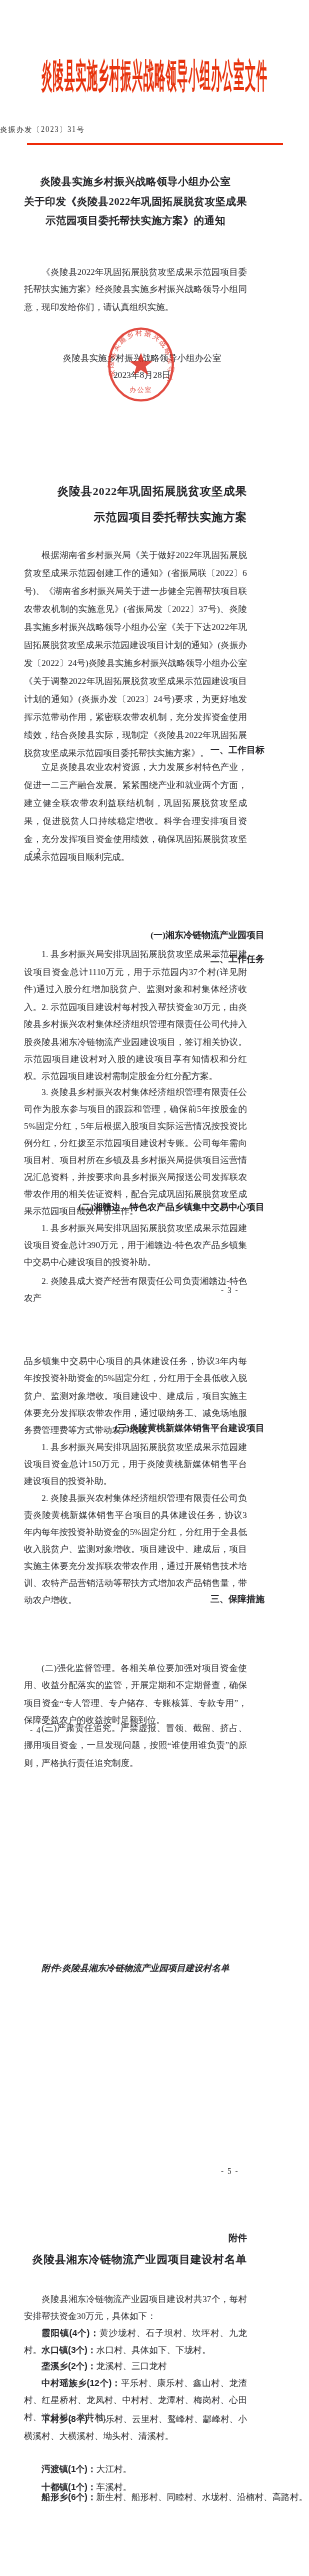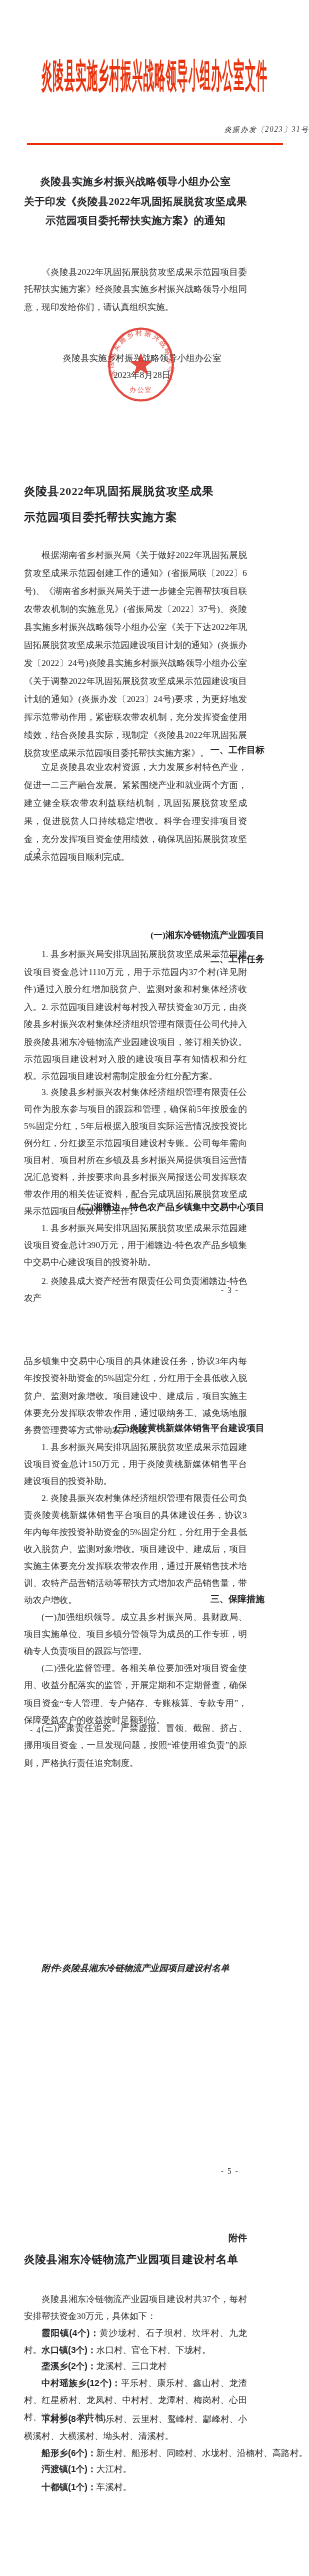--- a/index.html
+++ b/index.html
@@ -2,39 +2,39 @@
 <html style="font-size:8.2px"><head>
 <meta charset="utf-8">
 <style>
   html,body{margin:0;padding:0;background:#ffffff;}
   #page{position:relative;width:309px;height:2642px;background:#ffffff;overflow:hidden;
         font-family:"Liberation Serif","DejaVu Serif",serif;color:#26262a;}
   .abs{position:absolute;left:0;width:309px;}
   .content{position:absolute;left:24px;width:223px;text-align:right;}
   .red-head{top:56px;text-align:center;font-weight:bold;font-size:10.8px;letter-spacing:0.5px;
             color:#e8350f;transform:scaleY(3.1);transform-origin:50% 0;white-space:nowrap;}
-  .doc-num{top:125px;text-align:right;font-size:7.2px;letter-spacing:1px;color:#2b2b2b;font-style:italic;}
+  .doc-num{top:125px;text-align:left;font-size:7.2px;letter-spacing:1px;color:#2b2b2b;}
   .red-rule{position:absolute;left:27px;top:143px;width:256px;height:1.5px;background:#ee2b09;}
   .n-title{top:172px;left:18px;width:235px;position:absolute;text-align:center;font-weight:bold;
            font-size:10.3px;line-height:19.6px;letter-spacing:0.3px;}
   .body-par{font-size:8.8px;line-height:17px;text-align:justify;text-justify:inter-ideograph;}
   .lh335{line-height:17.3px;}
   .lh34{line-height:17.5px;}
   .lh345{line-height:18px;}
   .ind{text-indent:2em;}
   .sig{text-align:center;font-size:8.8px;line-height:17px;position:absolute;left:24px;width:236px;}
   .h-black{font-family:"Liberation Sans","DejaVu Sans",sans-serif;font-weight:bold;
            font-size:9px;line-height:15.5px;padding-left:17.5px;}
   .sub-h{font-weight:bold;font-size:9px;line-height:15.5px;padding-left:17.5px;}
-  .big-title{font-weight:bold;font-size:11.3px;line-height:13.4px;text-align:left;letter-spacing:0.5px;}
+  .big-title{font-weight:bold;font-size:11.3px;line-height:13.4px;text-align:right;letter-spacing:0.5px;}
   .foot{font-size:7.7px;line-height:8.2px;letter-spacing:1px;color:#222;}
   .foot-l{left:30px;position:absolute;}
   .foot-r{position:absolute;left:24px;width:223px;text-align:right;padding-right:8.2px;box-sizing:border-box;}
   .town{font-family:"Liberation Sans","DejaVu Sans",sans-serif;font-weight:bold;}
-  .nowrap{white-space:nowrap;text-align:left;}
+  .nowrap{white-space:nowrap;text-align:left;margin-top:44px;}
   .attach-label{font-family:"Liberation Sans","DejaVu Sans",sans-serif;font-weight:bold;
                 font-size:9.3px;line-height:11.3px;}
   .attach-ref{font-weight:bold;}
   svg text{font-family:"Liberation Serif","DejaVu Serif",serif;}
 </style>
 </head>
 <body>
 
 <div id="page">
 
@@ -99,21 +99,20 @@
   <div class="content body-par lh335" style="top:1353px;">品乡镇集中交易中心项目的具体建设任务，协议3年内每年按投资补助资金的5%固定分红，分红用于全县低收入脱贫户、监测对象增收。项目建设中、建成后，项目实施主体要充分发挥联农带农作用，通过吸纳务工、减免场地服务费管理费等方式带动农户增收。</div>
 
   <div class="content sub-h" style="top:1421px;">(三)炎陵黄桃新媒体销售平台建设项目</div>
 
   <div class="content body-par ind" style="top:1439px;">1. 县乡村振兴局安排巩固拓展脱贫攻坚成果示范园建设项目资金总计150万元，用于炎陵黄桃新媒体销售平台建设项目的投资补助。</div>
 
   <div class="content body-par ind" style="top:1490px;">2. 炎陵县振兴农村集体经济组织管理有限责任公司负责炎陵黄桃新媒体销售平台项目的具体建设任务，协议3年内每年按投资补助资金的5%固定分红，分红用于全县低收入脱贫户、监测对象增收。项目建设中、建成后，项目实施主体要充分发挥联农带农作用，通过开展销售技术培训、农特产品营销活动等帮扶方式增加农产品销售量，带动农户增收。</div>
 
   <div class="content h-black" style="top:1592px;">三、保障措施</div>
 
-  <div class="content body-par ind" style="top:1609px;">(一)加强组织领导。成立县乡村振兴局、县财政局、项目实施单位、项目乡镇分管领导为成员的工作专班，明确专人负责项目的跟踪与管理。</div>
 
   <div class="content body-par lh335 ind" style="top:1660px;">(二)强化监督管理。各相关单位要加强对项目资金使用、收益分配落实的监管，开展定期和不定期督查，确保项目资金“专人管理、专户储存、专账核算、专款专用”，保障受益农户的收益按时足额到位。</div>
 
   <div class="foot foot-l" style="top:1727px;">- 4 -</div>
 
   <div class="content body-par lh335 ind" style="top:1720px;">(三)严肃责任追究。严禁虚报、冒领、截留、挤占、挪用项目资金，一旦发现问题，按照“谁使用谁负责”的原则，严格执行责任追究制度。</div>
 
   <div class="content body-par ind attach-ref" style="top:1960px;font-style:italic;">附件:炎陵县湘东冷链物流产业园项目建设村名单</div>
 
   <div class="foot foot-r" style="top:2168px;">- 5 -</div>
@@ -122,21 +121,21 @@
 
   <div class="content big-title" style="top:2253px;font-size:10.8px;">炎陵县湘东冷链物流产业园项目建设村名单</div>
 
   <div class="content body-par ind" style="top:2291px;">炎陵县湘东冷链物流产业园项目建设村共37个，每村安排帮扶资金30万元，具体如下：</div>
 
   <div class="content body-par ind" style="top:2325px;">
     <span class="town">霞阳镇(4个)：</span><span>黄沙垅村、石子坝村、坎坪村、九龙村。</span>
   </div>
 
   <div class="content body-par ind" style="top:2342px;">
-    <span class="town">水口镇(3个)：</span><span>水口村、官仓下村、下垅村。</span>
+    <span class="town">水口镇(3个)：</span><span>水口村、具体如下、下垅村。</span>
   </div>
 
   <div class="content body-par ind" style="top:2358px;">
     <span class="town">垄溪乡(2个)：</span><span>龙溪村、三口龙村</span>
   </div>
 
   <div class="content body-par ind" style="top:2375px;">
     <span class="town">中村瑶族乡(12个)：</span><span>平乐村、康乐村、鑫山村、龙渣村、红星桥村、龙凤村、中村村、龙潭村、梅岗村、心田村、道任村、龙井村。</span>
   </div>
 

